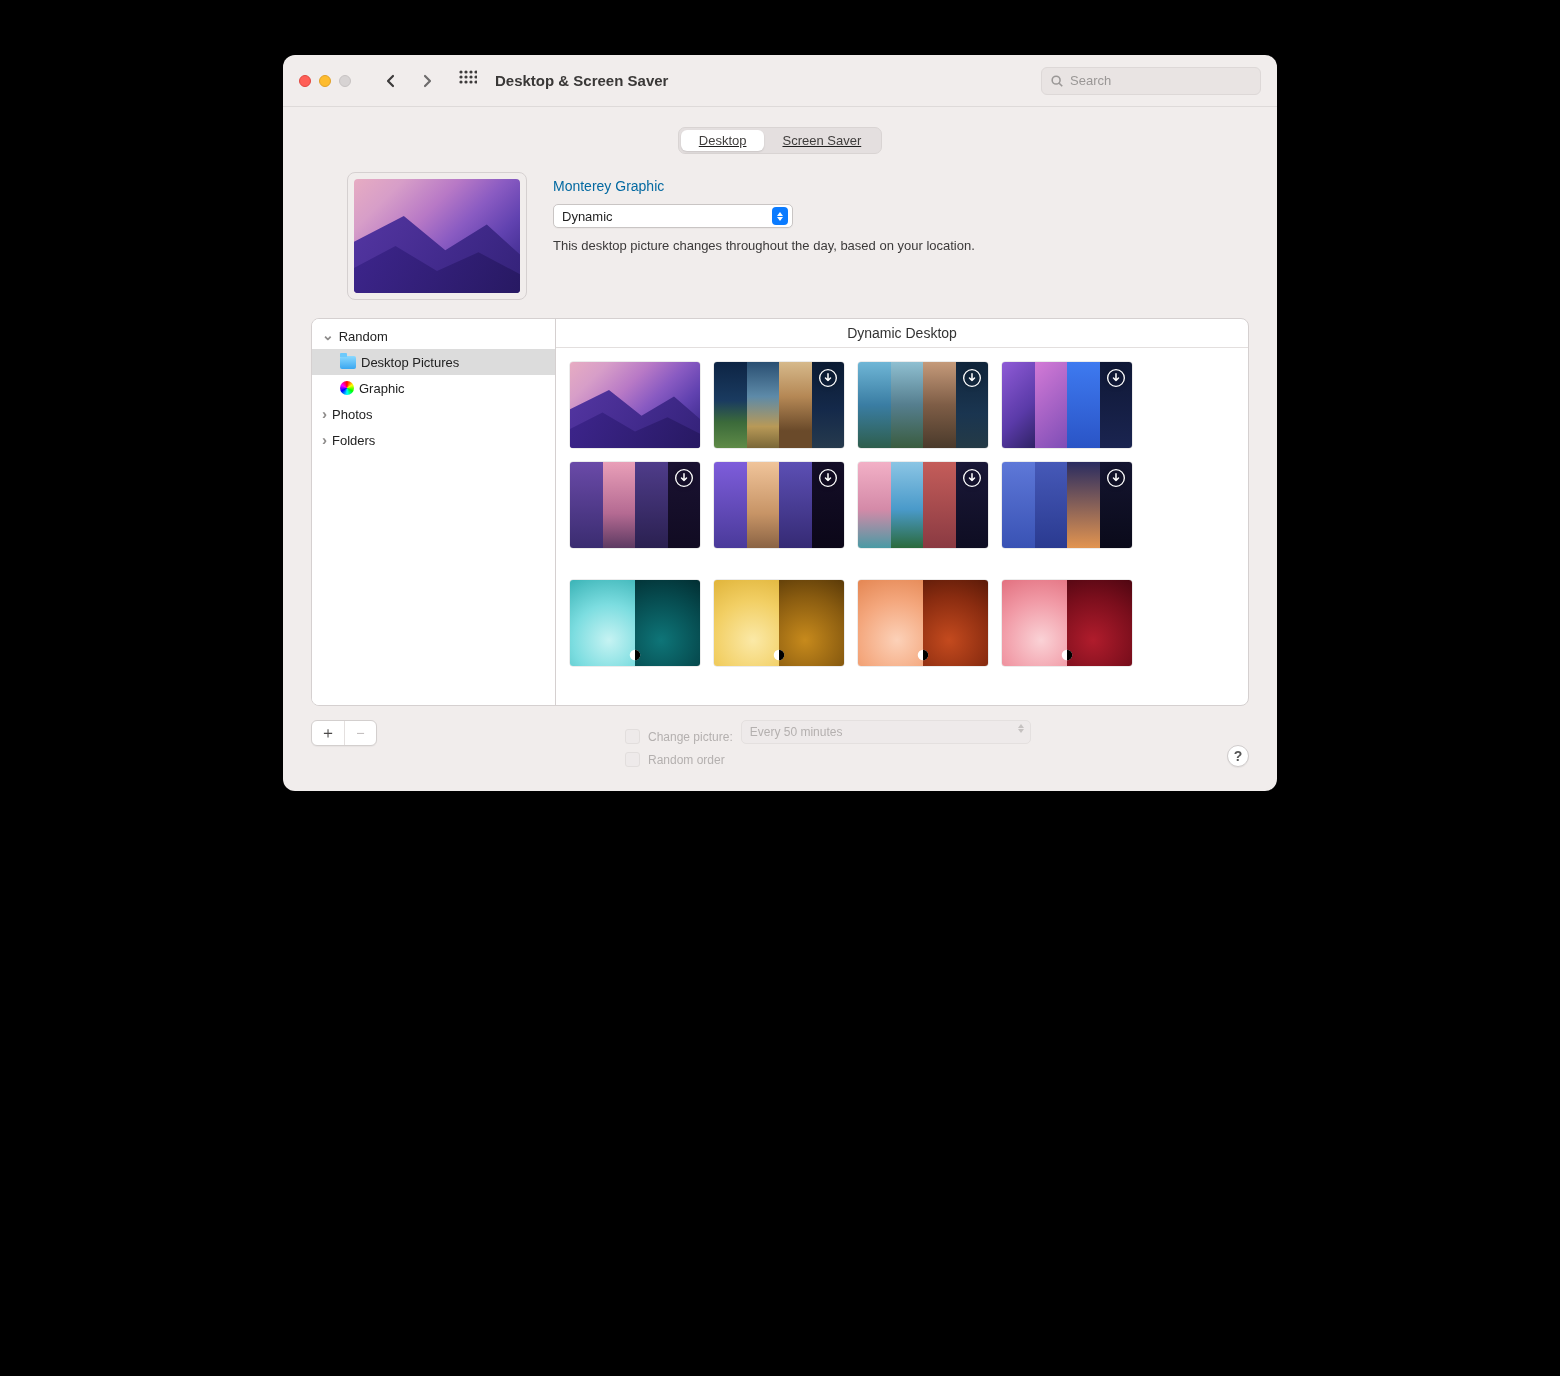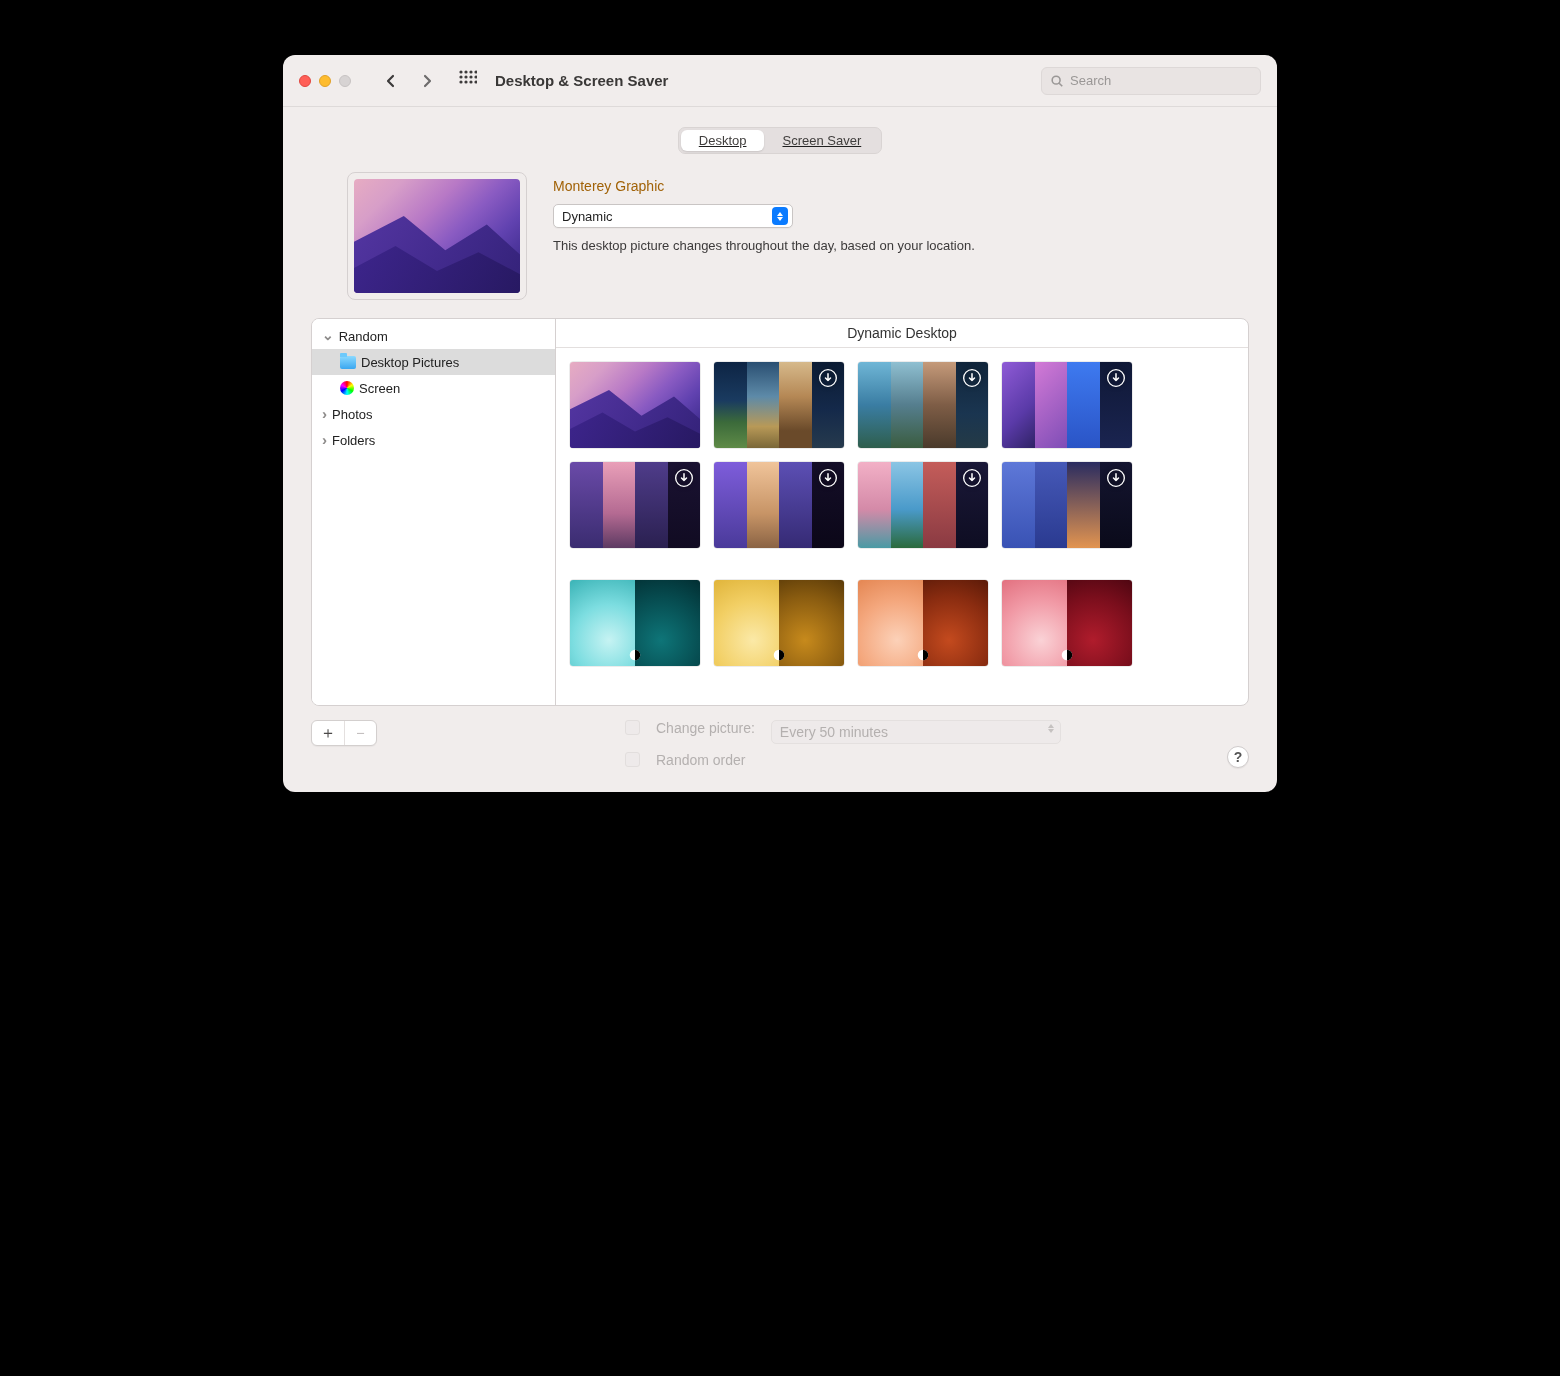--- a/index.html
+++ b/index.html
@@ -87,21 +87,21 @@
     height:75%;
     background: linear-gradient(120deg, rgba(76,48,160,0.95), rgba(52,34,120,0.95));
     clip-path: polygon(0% 40%, 30% 10%, 55% 50%, 80% 20%, 100% 55%, 100% 100%, 0% 100%);
   }
   .preview-img::after {
     height:55%;
     background: linear-gradient(120deg, rgba(60,36,140,0.9), rgba(38,24,96,0.9));
     clip-path: polygon(0% 60%, 25% 25%, 50% 65%, 75% 35%, 100% 70%, 100% 100%, 0% 100%);
   }
   .wallpaper-info { flex:1; padding-top:6px; }
-  .wp-name { font-size:14px; margin-bottom:10px; color:#a16207; }
+  .wp-name { font-size:14px; margin-bottom:10px; color:#0369a1; }
   .select {
     width:240px; height:24px; background:#fff; border:1px solid #c9c5c4; border-radius:5px;
     display:flex; align-items:center; padding:0 4px 0 8px; font-size:13px; position:relative;
     box-shadow: 0 1px 1px rgba(0,0,0,0.03);
     margin-bottom:10px;
   }
   .select .sel-arrows {
     width:16px; height:18px; background:#0a7bff; border-radius:4px;
     display:flex; flex-direction:column; align-items:center; justify-content:center;
     margin-left:auto;
@@ -159,21 +159,21 @@
   .footer { display:flex; align-items:flex-start; margin-top:14px; gap:24px; }
   .plusminus {
     display:flex; border:1px solid #d3cfce; border-radius:6px; background:#fff; height:26px;
     box-shadow: 0 1px 1px rgba(0,0,0,0.04);
   }
   .pm {
     width:32px; display:flex; align-items:center; justify-content:center; font-size:16px; color:#4b4948;
   }
   .pm + .pm { border-left:1px solid #e4e0df; color:#bfbbbb; }
   .options { display:flex; flex-direction:column; gap:8px; padding-left: 224px; color:#b4b0af; }
-  .optrow { display:flex; align-items:flex-start; gap:16px; font-size:14px; }
+  .optrow { display:flex; align-items:flex-end; gap:8px; font-size:12px; }
   .chk {
     width:15px; height:15px; border-radius:3px; background:#eeeaea; border:1px solid #e2dedd;
   }
   .disabled-select {
     width:290px; height:24px; background:#eeeaea; border:1px solid #e4e0df; border-radius:5px;
     display:flex; align-items:center; padding:0 8px; position:relative; color:#b4b0af;
   }
   .disabled-select .arrs {
     position:absolute; right:6px; top:3px; color:#c5c1c0;
     display:flex; flex-direction:column; gap:1px;
@@ -276,21 +276,21 @@
         <div class="row">
           <span class="chev down"></span>
           <span>Random</span>
         </div>
         <div class="row child selected">
           <span class="folder-icon"></span>
           <span>Desktop Pictures</span>
         </div>
         <div class="row child">
           <span class="colour-icon"></span>
-          <span>Screen</span>
+          <span>Graphic</span>
         </div>
         <div class="row">
           <span class="chev right"></span>
           <span>Photos</span>
         </div>
         <div class="row">
           <span class="chev right"></span>
           <span>Folders</span>
         </div>
       </div>

